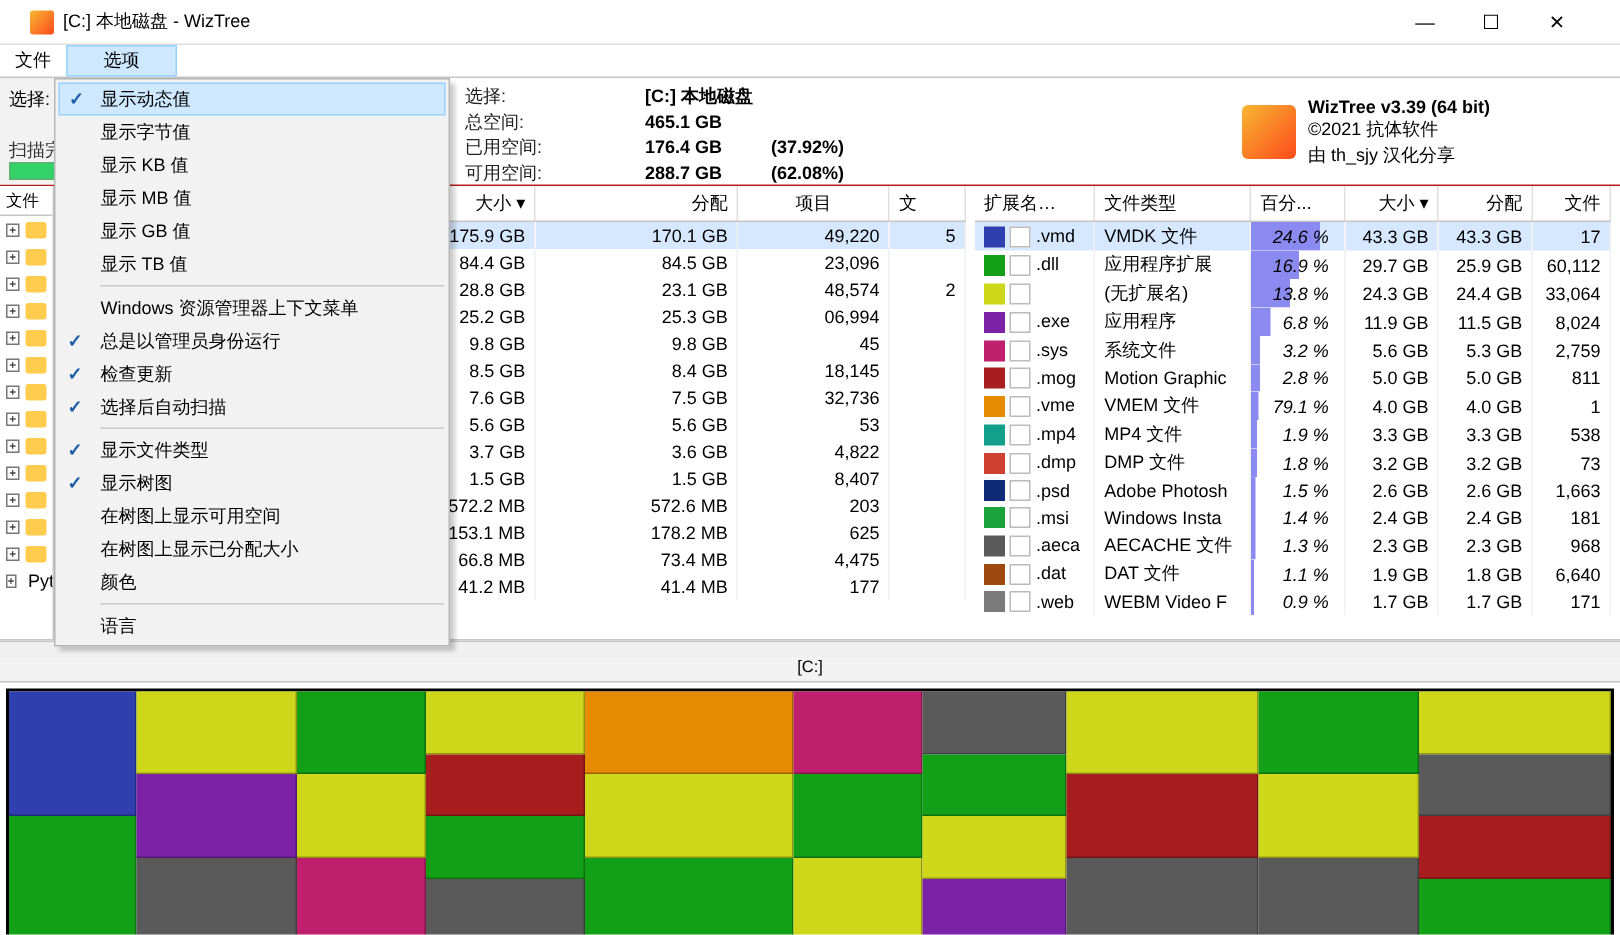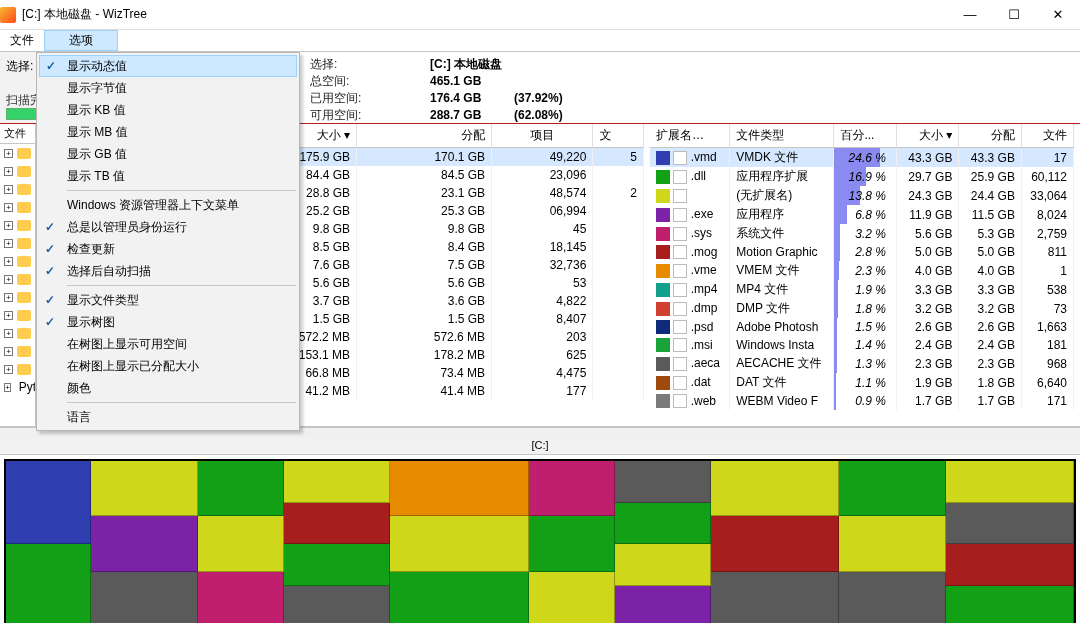--- a/index.html
+++ b/index.html
@@ -1,19 +1,19 @@
 <!DOCTYPE html>
 <html><head>
 <meta charset="utf-8">
 <style>
   * { box-sizing: border-box; font-family: "Microsoft YaHei", "Segoe UI", Tahoma, sans-serif; }
   body { margin: 0; width: 1080px; height: 623px; overflow: hidden; background: #fff; font-size: 12px; color: #000; }
 
   
-  .titlebar { height: 30px; display: flex; align-items: center; padding: 0 0; background: #fff; border-bottom: 1px solid #ddd; }
+  .titlebar { height: 30px; display: flex; align-items: center; padding: 0 20px; background: #fff; border-bottom: 1px solid #ddd; }
   .titlebar .app-icon { width: 16px; height: 16px; background: linear-gradient(135deg,#f7b733,#fc4a1a); border-radius: 2px; margin-right: 6px; }
   .titlebar .title-txt { flex: 1; }
   .winbtn { width: 44px; height: 28px; display: flex; align-items: center; justify-content: center; font-size: 13px; }
 
   
   .menubar { height: 22px; display: flex; align-items: stretch; border-bottom: 1px solid #c6c6c6; }
   .menubar .menuitem { padding: 0 10px; display: flex; align-items: center; }
   .menubar .menuitem.open { background: #cde8ff; border: 1px solid #99d1ff; padding: 0 24px; }
 
   
@@ -109,20 +109,28 @@
           <span class="v">176.4 GB</span>
           <span class="p">(37.92%)</span>
         </div>
       <div class="kv">
           <span class="k">可用空间:</span>
           <span class="v">288.7 GB</span>
           <span class="p">(62.08%)</span>
         </div>
     </div>
   </div>
+  <div class="strip-right">
+    <div class="logo"></div>
+    <div class="about">
+      <div class="v-name">WizTree v3.39 (64 bit)</div>
+      <div>©2021 抗体软件</div>
+      <div>由 th_sjy 汉化分享</div>
+    </div>
+  </div>
 </div>
 
 <div class="content">
 
   <div class="tree-pane">
     <div class="th">文件</div>
     <div id="tree-rows">
         <div class="row">
           <span class="exp">+</span>
           <span class="folder"></span>
@@ -416,21 +424,21 @@
             </td>
             <td class="num">5.0 GB</td>
             <td class="num">5.0 GB</td>
             <td class="num">811</td>
           </tr>
           <tr>
             <td><span class="swatch" style="background:#e68a00"></span> <span class="exticon"></span> <span>.vme</span></td>
             <td>VMEM 文件</td>
             <td class="pct-cell">
               <div class="pct-bar" style="width:6.8999999999999995%"></div>
-              <div class="pct-txt">2.3 %</div>
+              <div class="pct-txt">79.1 %</div>
             </td>
             <td class="num">4.0 GB</td>
             <td class="num">4.0 GB</td>
             <td class="num">1</td>
           </tr>
           <tr>
             <td><span class="swatch" style="background:#13a08b"></span> <span class="exticon"></span> <span>.mp4</span></td>
             <td>MP4 文件</td>
             <td class="pct-cell">
               <div class="pct-bar" style="width:5.699999999999999%"></div>

